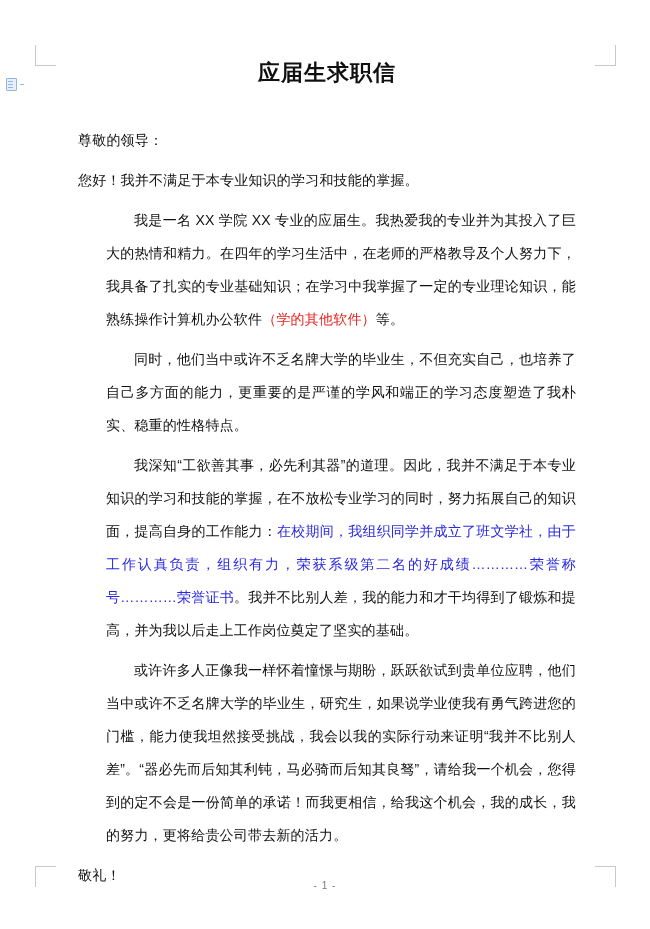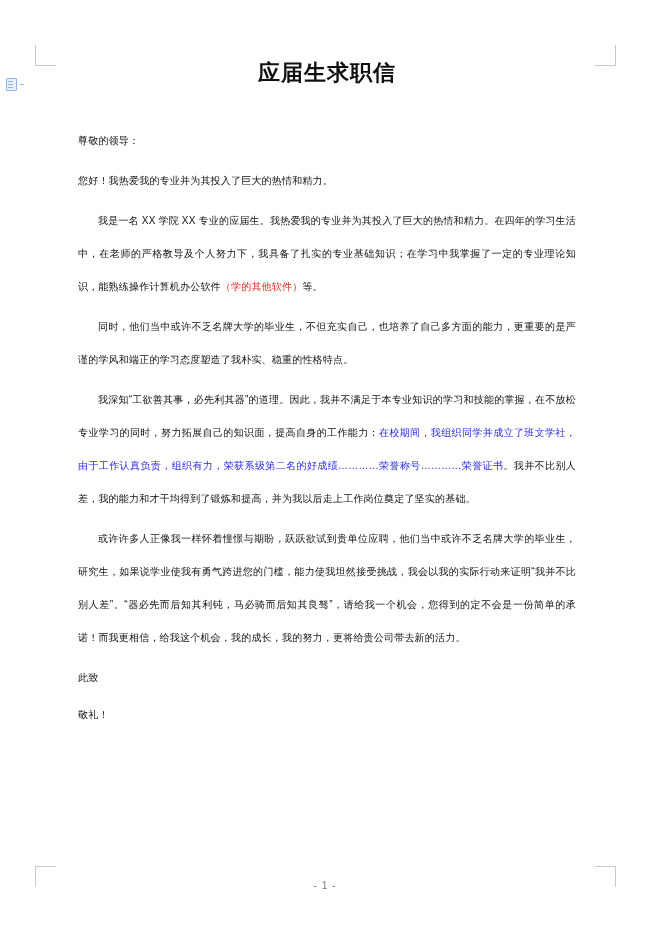--- a/index.html
+++ b/index.html
@@ -77,30 +77,31 @@
     text-align: center;
     font-size: 22px;
     font-weight: bold;
     color: #101010;
     letter-spacing: 1px;
     margin: 0 0 38px 0;
     line-height: 1.2;
   }
 
   .para {
-    font-size: 10px;
+    font-size: 14px;
     color: #111111;
     line-height: 33px;
     margin: 0 0 7px 0;
     text-align: justify;
     text-justify: inter-ideograph;
     letter-spacing: 0.2px;
   }
   .para.indent {
     text-indent: 2em;
+    margin-left: 28px;
   }
   .para.closing {
     margin-bottom: 4px;
   }
 
   .hl-red  { color: #e8231f; }
   .hl-blue { color: #2a28e0; }
 
   #page-number {
     position: absolute;
@@ -127,31 +128,30 @@
     <span class="sheet"></span>
     <span class="tick"></span>
   </div>
 
   <div id="content">
 
     <h1 id="doc-title">应届生求职信</h1>
 
     <p class="para">尊敬的领导：</p>
 
-    <p class="para">您好！我热爱我的专业并为其投入了巨大的热情和精力。</p>
+    <p class="para">您好！我并不满足于本专业知识的学习和技能的掌握。</p>
 
     <p class="para indent"><span>我是一名 XX 学院 XX 专业的应届生。我热爱我的专业并为其投入了巨大的热情和精力。在四年的学习生活中，在老师的严格教导及个人努力下，我具备了扎实的专业基础知识；在学习中我掌握了一定的专业理论知识，能熟练操作计算机办公软件</span><span class="hl-red">（学的其他软件）</span><span>等。</span></p>
 
     <p class="para indent">同时，他们当中或许不乏名牌大学的毕业生，不但充实自己，也培养了自己多方面的能力，更重要的是严谨的学风和端正的学习态度塑造了我朴实、稳重的性格特点。</p>
 
     <p class="para indent"><span>我深知“工欲善其事，必先利其器”的道理。因此，我并不满足于本专业知识的学习和技能的掌握，在不放松专业学习的同时，努力拓展自己的知识面，提高自身的工作能力：</span><span class="hl-blue">在校期间，我组织同学并成立了班文学社，由于工作认真负责，组织有力，荣获系级第二名的好成绩…………荣誉称号…………荣誉证书</span><span>。我并不比别人差，我的能力和才干均得到了锻炼和提高，并为我以后走上工作岗位奠定了坚实的基础。</span></p>
 
     <p class="para indent">或许许多人正像我一样怀着憧憬与期盼，跃跃欲试到贵单位应聘，他们当中或许不乏名牌大学的毕业生，研究生，如果说学业使我有勇气跨进您的门槛，能力使我坦然接受挑战，我会以我的实际行动来证明“我并不比别人差”。“器必先而后知其利钝，马必骑而后知其良驽”，请给我一个机会，您得到的定不会是一份简单的承诺！而我更相信，给我这个机会，我的成长，我的努力，更将给贵公司带去新的活力。</p>
 
-    <p class="para closing">此致</p>
 
     <p class="para closing">敬礼！</p>
 
   </div>
 
   <div id="page-number">- 1 -</div>
 
 </div>
 
 </body></html>

